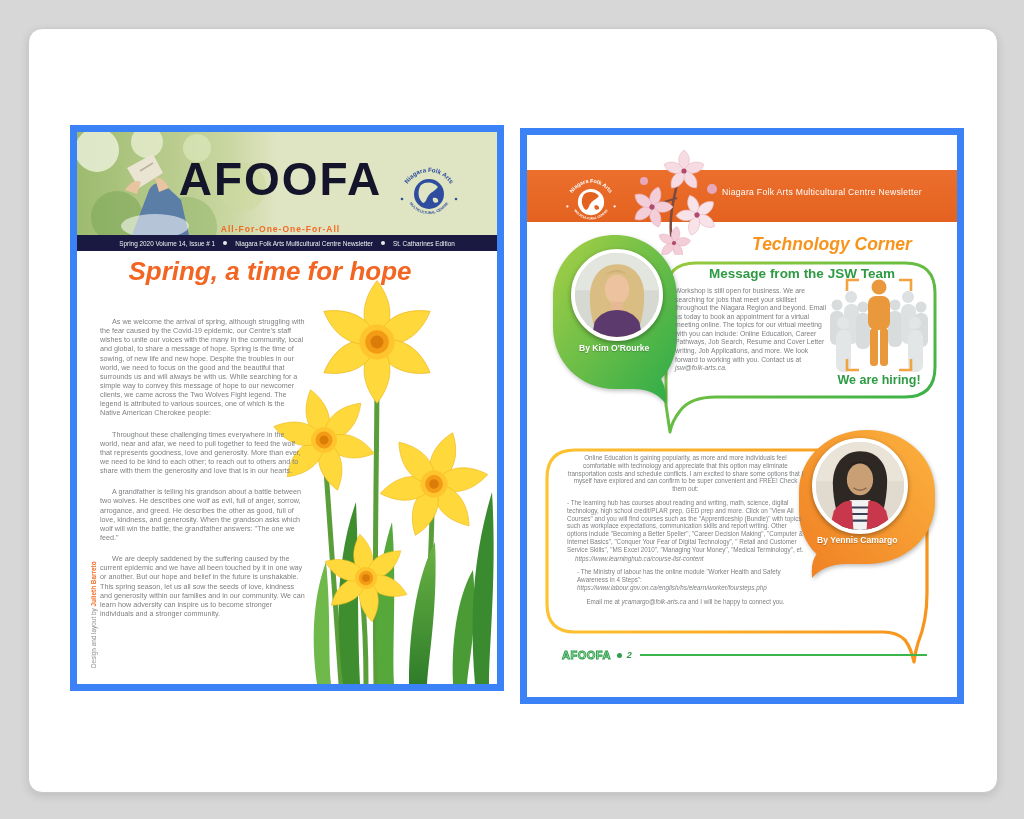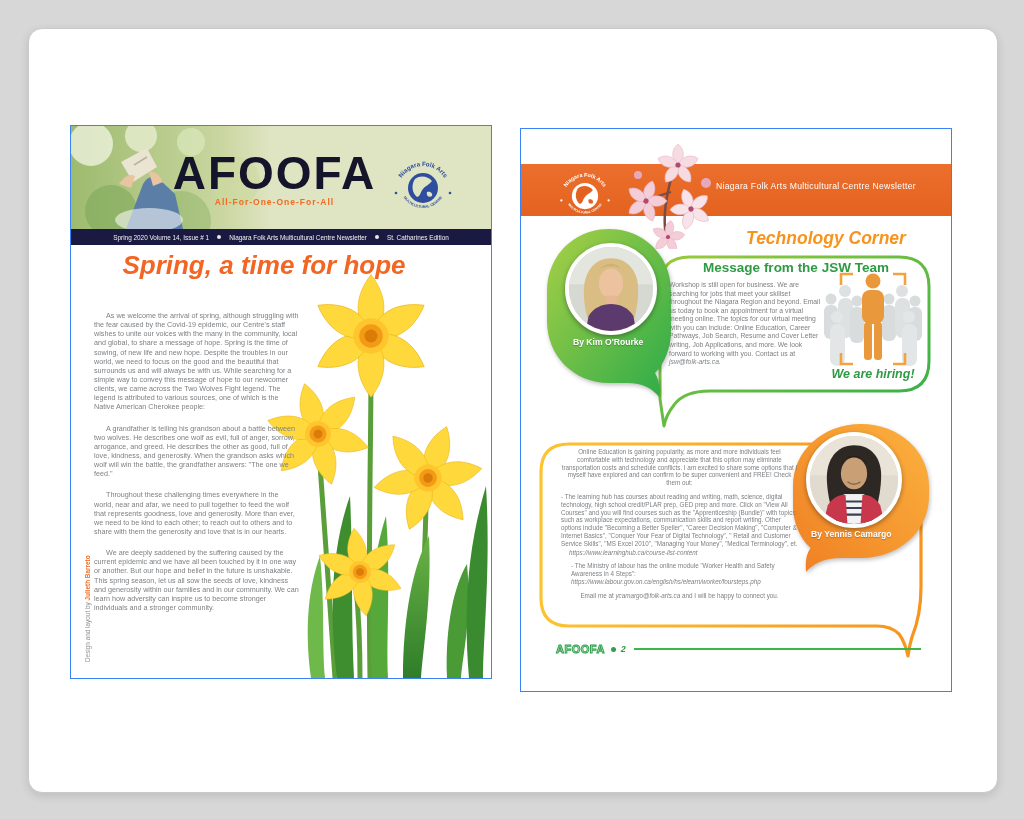--- a/index.html
+++ b/index.html
@@ -5,30 +5,30 @@
   html,body{margin:0;padding:0;}
   body{
     width:1024px;height:819px;background:#d7d7d8;
     font-family:"Liberation Sans",sans-serif;position:relative;overflow:hidden;
   }
   .card{
     position:absolute;left:28px;top:28px;width:968px;height:763px;
     background:#ffffff;border-radius:14px;border:1px solid #c9c9c9;
     box-shadow:0 3px 10px rgba(0,0,0,0.12);
   }
-  .page{position:absolute;background:#fff;border:1px solid #3b82f6;overflow:hidden;}
+  .page{position:absolute;background:#fff;border:7px solid #3b82f6;overflow:hidden;}
   .page1{left:70px;top:125px;width:420px;height:552px;}
   .page2{left:520px;top:128px;width:430px;height:562px;}
 
   
   .p1-header{position:absolute;left:0;top:0;width:420px;height:103px;background:#dfe4c2;}
   .p1-photo{position:absolute;left:0;top:0;width:200px;height:103px;}
   .p1-masthead{position:absolute;left:96px;top:24px;width:215px;text-align:center;
     font-size:46px;font-weight:700;letter-spacing:2px;color:#14142a;line-height:1;z-index:3;}
-  .p1-tagline{position:absolute;left:96px;top:71px;width:215px;text-align:center;
+  .p1-tagline{position:absolute;left:96px;top:92px;width:215px;text-align:center;
     font-size:8.5px;font-weight:700;color:#f26a21;letter-spacing:1px;z-index:3;}
   .logo-wrap{position:absolute;z-index:3;}
   .p1-navybar{position:absolute;left:0;top:103px;width:420px;height:16px;background:#191942;
     display:flex;align-items:center;justify-content:center;gap:8px;color:#f2f2f2;font-size:6.4px;}
   .nav-dot{width:4px;height:4px;border-radius:50%;background:#e9e9e9;display:inline-block;}
   .p1-title{position:absolute;left:28px;top:124px;width:330px;text-align:center;
     font-size:26px;font-weight:800;font-style:italic;color:#f26522;z-index:4;}
   .p1-body{position:absolute;left:23px;top:173px;width:205px;z-index:4;
     font-size:7.2px;line-height:1.27;color:#7d7f82;}
   .p1-body p{margin:12px 0 9px 0;text-indent:12px;}
@@ -55,21 +55,21 @@
   .kim-byline{left:52px;top:208px;width:110px;}
 
   .jsw-box{position:absolute;left:125px;top:120px;z-index:1;}
   .jsw-heading{position:absolute;left:150px;top:131px;width:250px;text-align:center;
     font-size:13.5px;font-weight:800;color:#2e9b44;z-index:4;}
   .jsw-body{position:absolute;left:148px;top:152px;width:152px;z-index:4;
     font-size:6.8px;line-height:1.26;color:#7d7f82;}
   .jsw-body .p{text-indent:10px;}
   .hiring{position:absolute;left:298px;top:138px;width:108px;z-index:2;}
   .hiring-text{position:absolute;left:292px;top:238px;width:120px;text-align:center;
-    font-size:12.5px;font-weight:800;font-style:italic;color:#2e9b44;z-index:4;}
+    font-size:12.5px;font-weight:800;color:#2e9b44;z-index:4;}
 
   .oe-heading{position:absolute;left:35px;top:276px;width:250px;
     font-size:15.5px;font-weight:800;font-style:italic;color:#2e9b44;line-height:1.15;z-index:4;}
   .oe-box{position:absolute;left:10px;top:308px;z-index:1;}
   .oe-body{position:absolute;left:40px;top:319px;width:237px;z-index:4;
     font-size:6.3px;line-height:1.24;color:#7d7f82;}
   .oe-body p{margin:0 0 6px 0;}
   .oe-intro{text-align:center;}
   .oe-link{font-style:italic;display:block;padding-left:8px;margin-top:1px;color:#7d7f82;text-decoration:none;}
   .oe-item2{padding-left:10px;}
@@ -217,22 +217,22 @@
         <path d="M0,0 C12,-10 17,-30 0,-52 C-17,-30 -12,-10 0,0" transform="rotate(300)"></path>
       </g>
       <circle r="13" fill="#ffc52e"></circle>
         <circle r="8.5" fill="#f49b16"></circle>
         <circle r="4.5" fill="#d97c08"></circle>
     </g>
   </svg>
 
   <div class="p1-body">
     <p>As we welcome the arrival of spring, although struggling with the fear caused by the Covid-19 epidemic, our Centre's staff wishes to unite our voices with the many in the community, local and global, to share a message of hope. Spring is the time of sowing, of new life and new hope. Despite the troubles in our world, we need to focus on the good and the beautiful that surrounds us and will always be with us. While searching for a simple way to convey this message of hope to our newcomer clients, we came across the Two Wolves Fight legend. The legend is attributed to various sources, one of which is the Native American Cherokee people:</p>
+    <p>Throughout these challenging times everywhere in the world, near and afar, we need to pull together to feed the wolf that represents goodness, love and generosity. More than ever, we need to be kind to each other; to reach out to others and to share with them the generosity and love that is in our hearts.</p>
     <p>A grandfather is telling his grandson about a battle between two wolves. He describes one wolf as evil, full of anger, sorrow, arrogance, and greed. He describes the other as good, full of love, kindness, and generosity. When the grandson asks which wolf will win the battle, the grandfather answers: "The one we feed."</p>
-    <p>Throughout these challenging times everywhere in the world, near and afar, we need to pull together to feed the wolf that represents goodness, love and generosity. More than ever, we need to be kind to each other; to reach out to others and to share with them the generosity and love that is in our hearts.</p>
     <p>We are deeply saddened by the suffering caused by the current epidemic and we have all been touched by it in one way or another. But our hope and belief in the future is unshakable. This spring season, let us all sow the seeds of love, kindness and generosity within our families and in our community. We can learn how adversity can inspire us to become stronger individuals and a stronger community.</p>
   </div>
 
   <div class="credit"><span>Design and layout by </span><span class="nm">Julieth Barreto</span></div>
 </div>
 
 <div class="page page2">
 
   <div class="p2-banner"></div>
 

